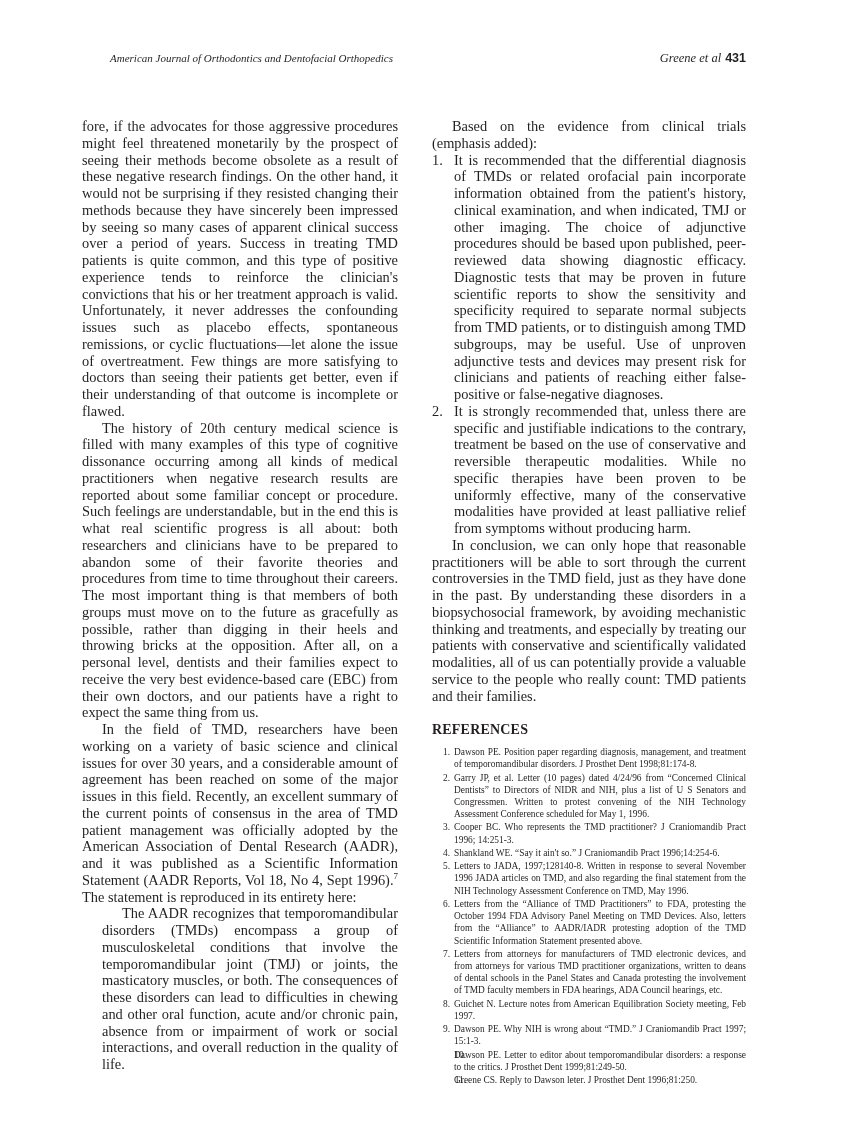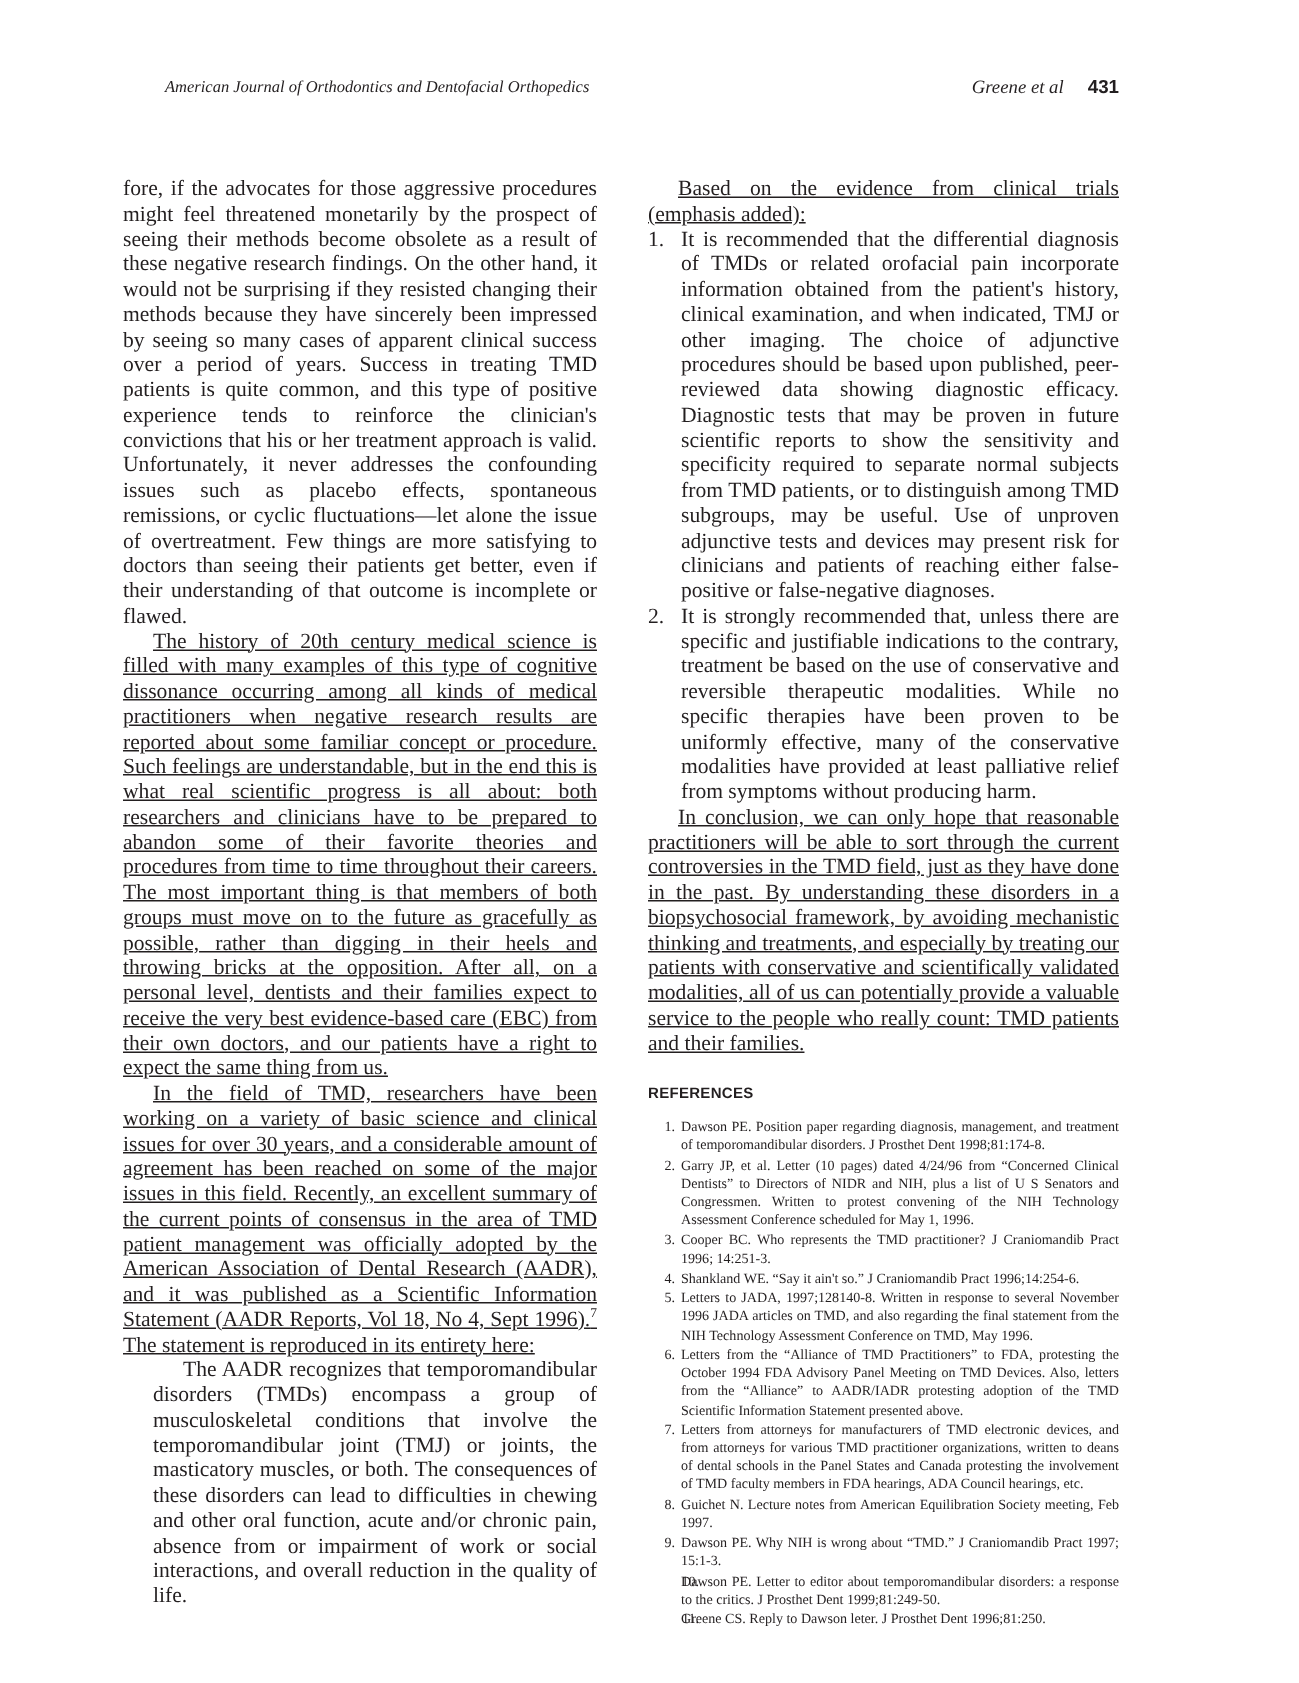--- a/index.html
+++ b/index.html
@@ -4,35 +4,35 @@
 <style>
   html, body { margin: 0; padding: 0; background: #ffffff; }
   body { width: 866px; height: 1122px; position: relative; overflow: hidden; color: #231f20; }
   .page { position: absolute; left: 0; top: 0; width: 866px; height: 1122px; }
 
   .running-head { position: absolute; top: 50px; left: 82px; width: 664px; font-family: "Liberation Serif", serif; }
   .rh-left { position: absolute; left: 0; top: 0; font-style: italic; font-size: 11px; line-height: 16px; margin-left: 28px; }
   .rh-left .vol-num { font-style: normal; }
   .rh-right { position: absolute; right: 0; top: 0; font-size: 12.5px; line-height: 16px; }
   .rh-right .author { font-style: italic; }
-  .rh-right .pagenum { font-family: "Liberation Sans", sans-serif; font-weight: bold; font-size: 12.5px; margin-left: 16px; }
+  .rh-right .pagenum { font-family: "Liberation Sans", sans-serif; font-weight: bold; font-size: 12.5px; margin-left: 4px; }
 
   .col { position: absolute; top: 118px; font-family: "Liberation Serif", serif; font-size: 14.4px; line-height: 16.75px; text-align: justify; }
   .col-left { left: 82px; width: 316px; }
   .col-right { left: 432px; width: 314px; }
 
   .col p { margin: 0; }
-  .indent { text-indent: 20px; text-decoration: underline; }
+  .indent { text-indent: 20px; }
   .blockquote { margin: 0 0 0 20px !important; text-indent: 20px; }
 
   ol.numbered { margin: 0; padding: 0; list-style: none; }
   ol.numbered li { position: relative; padding-left: 22px; }
   ol.numbered li .num { position: absolute; left: 0; top: 0; }
 
-  .refs-heading { font-family: Liberation Sans, sans-serif; font-weight: bold; font-size: 10px; margin: 18px 0 7px 0 !important; letter-spacing: 0.2px; }
+  .refs-heading { font-family: Liberation Serif, serif; font-weight: bold; font-size: 14px; margin: 18px 0 7px 0 !important; letter-spacing: 0.2px; }
   ol.refs { margin: 0; padding: 0; list-style: none; font-size: 9.4px; line-height: 12.2px; }
   ol.refs li { position: relative; padding-left: 22px; margin-bottom: 1.1px; }
   ol.refs li .num { position: absolute; left: 8px; top: 0; text-align: right; width: 10px; }
   ol.refs li .num.two { left: 20px; width: 14px; }
 </style>
 </head>
 <body>
 
 <div class="page">
 

